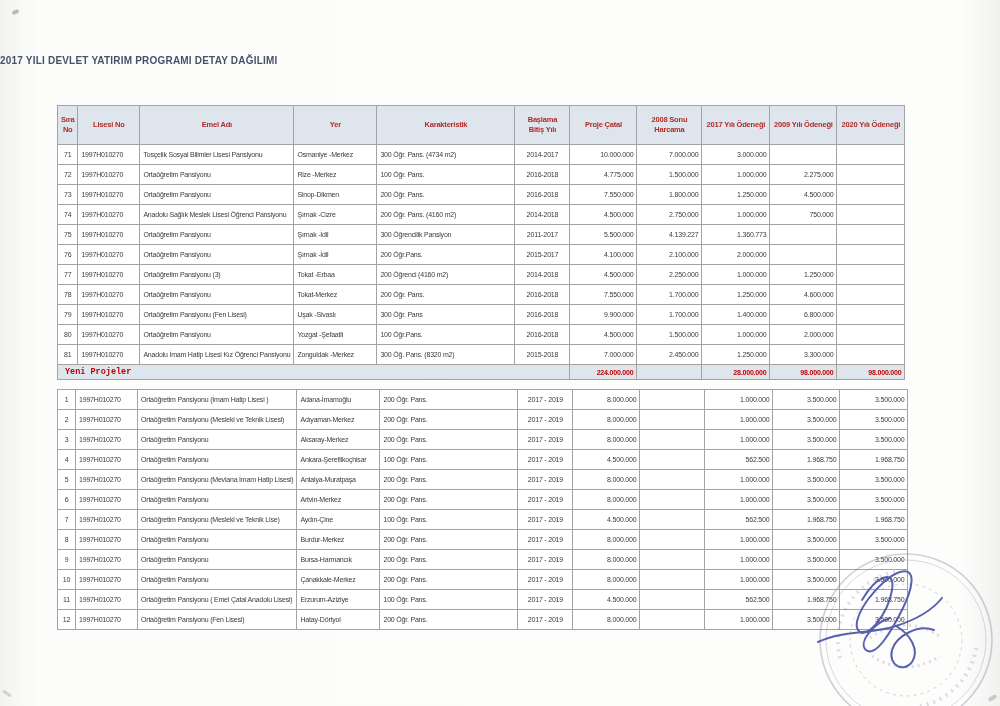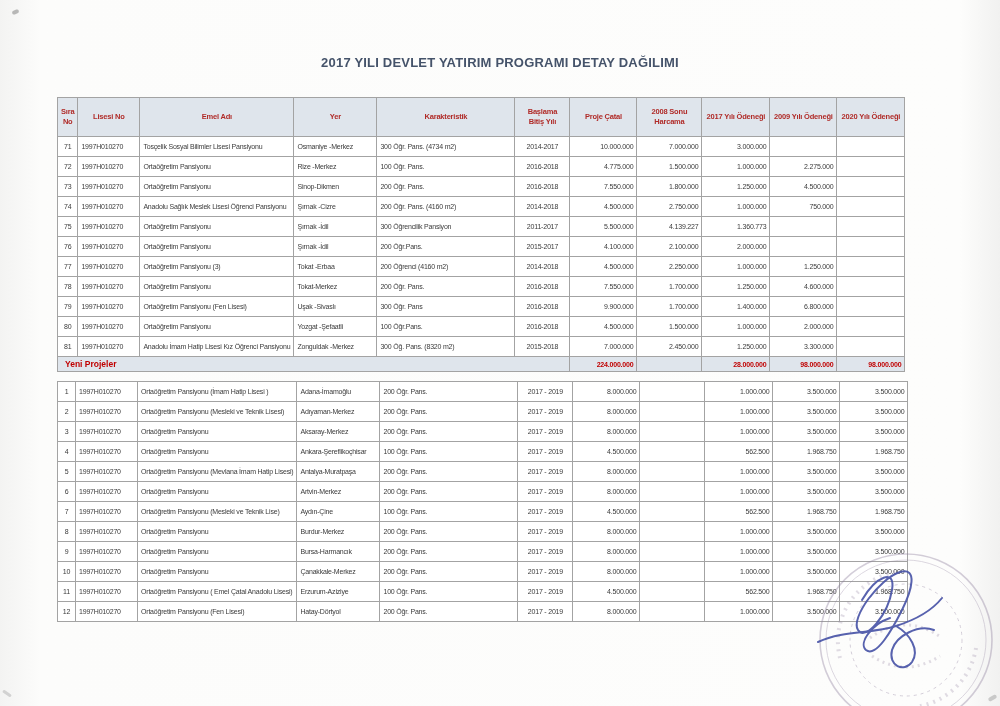--- a/index.html
+++ b/index.html
@@ -7,44 +7,45 @@
     width:1000px;height:706px;
     font-family:"Liberation Sans", sans-serif;
     background:#e9e9e9;
   }
   .page{
     position:relative;width:1000px;height:706px;overflow:hidden;
     background:linear-gradient(90deg,#f3f3f2 0%,#fcfcfb 4%,#fdfdfc 96%,#f1f1f0 100%);
   }
   .doc-title{
     position:absolute;left:0;top:55px;width:1000px;
-    text-align:center;font-size:13px;font-weight:bold;
+    font-size:10px;font-weight:bold;
     letter-spacing:.2px;color:#45536a;
   }
   .tbl{
     position:absolute;left:57px;
     border-collapse:collapse;table-layout:fixed;
     font-size:7px;letter-spacing:-0.2px;color:#3a3a3a;
     background:#fff;
+    margin-top:8px;
   }
   .tbl td,.tbl th{
     border:1px solid #a3a3a3;
     padding:0 3px;overflow:hidden;white-space:nowrap;
     height:19px;line-height:9px;
   }
   .tbl th{
     background:#dfe5ec;color:#b02b28;font-weight:bold;
     font-size:7.5px;text-align:center;white-space:pre-line;
     height:38px;line-height:10px;
   }
   .tbl tr.section-row td{
     background:#dfe5ec;color:#c00000;font-weight:bold;height:14px;
   }
   .tbl tr.section-row td.section-label{
-    font-family:Liberation Sans, sans-serif;font-size:8.5px;
+    font-family:Liberation Mono, monospace;font-size:8.5px;
     text-align:left;padding-left:7px;letter-spacing:0;
   }
   .al-c{text-align:center;}
   .al-l{text-align:left;}
   .al-r{text-align:right;}
   .page-number{
     position:absolute;left:0;top:663px;width:980px;text-align:center;
     font-size:8px;color:#555;
   }
   .sig-stamp{position:absolute;left:800px;top:538px;width:200px;height:168px;}

